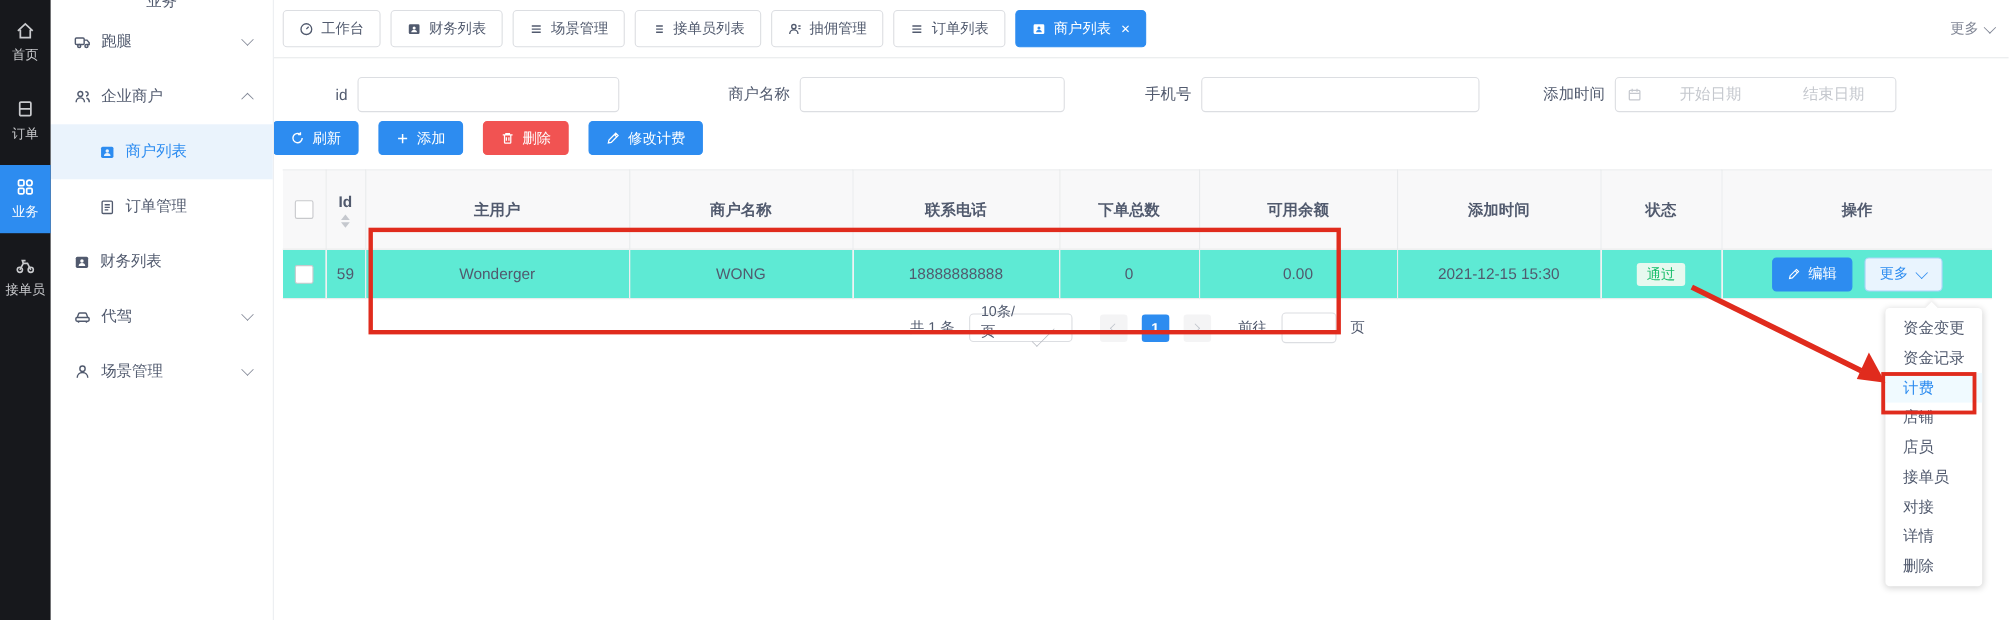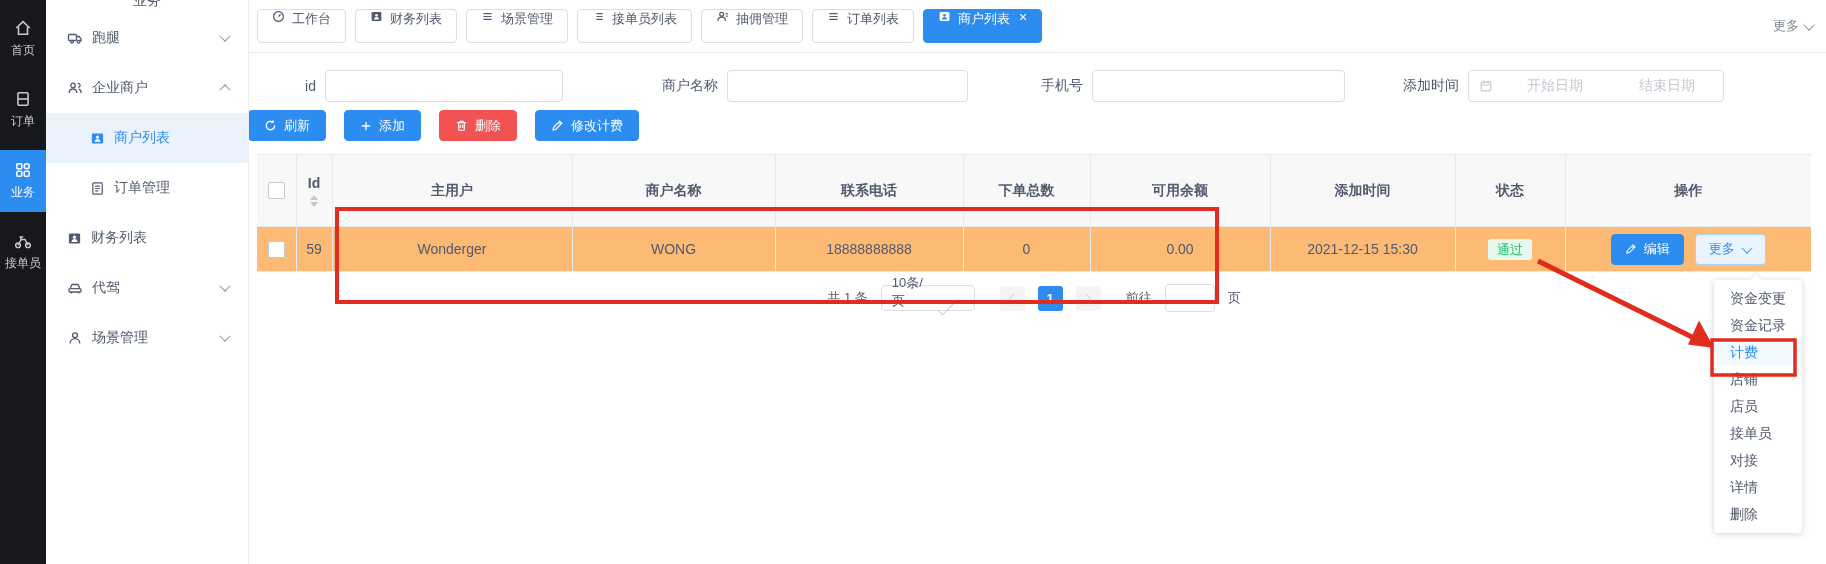--- a/index.html
+++ b/index.html
@@ -31,21 +31,21 @@
   .menu-item.child{padding-left:44px}
   .menu-item.active{background:#eaf3fc;color:#2d8cf0}
   .chev{width:9px;height:9px;border-left:1.5px solid #808695;border-bottom:1.5px solid #808695;
         transform:rotate(-45deg) scale(.8);margin-top:-4px}
   .chev.up{transform:rotate(135deg) scale(.8);margin-top:4px}
 
   
   .content{position:absolute;left:248px;top:0;right:0;bottom:0;background:#fff}
   .tabbar{position:absolute;left:0;top:0;right:0;height:52px;border-bottom:1px solid #e8eaec;
           display:flex;align-items:center;padding-left:9px;gap:9px}
-  .tab{height:32px;display:inline-flex;align-items:flex-start;gap:7px;padding:0 14px;
+  .tab{height:32px;display:inline-flex;align-items:center;gap:7px;padding:0 14px;
        border:1px solid #dcdee2;border-radius:4px;background:#fff;font-size:13px;color:#515a6e;
        cursor:pointer;white-space:nowrap}
   .tab.active{background:#2d8cf0;border-color:#2d8cf0;color:#fff}
   .tab .x{font-size:14px;line-height:1;margin-left:2px}
   .more-link{position:absolute;right:12px;top:17px;color:#808695;font-size:13px;
              display:flex;align-items:center;gap:5px;cursor:pointer}
   .more-link .chev{margin-top:-3px;border-color:#808695}
 
   
   .filters{position:absolute;top:70px;left:0;right:0;height:34px}
@@ -70,21 +70,21 @@
   .btn.primary{background:#2d8cf0;border-color:#2d8cf0;color:#fff}
   .btn.danger{background:#f15352;border-color:#f15352;color:#fff}
   .left-actions{display:flex;gap:18px;}
   .right-actions{display:flex;gap:10px;margin-left:auto;margin-right:23px}
 
   
   .grid{position:absolute;left:9px;top:154px;width:1554px;border-collapse:collapse;table-layout:fixed}
   .grid th,.grid td{border:1px solid #e8eaec;border-top:none;text-align:center;font-size:14px;
         color:#515a6e;padding:0;overflow:hidden}
   .grid th{background:#f8f8f9;font-weight:bold;height:71px;border-top:1px solid #e8eaec}
-  .grid td{background:#fdba74;height:44px}
+  .grid td{background:#5eead4;height:44px}
   .grid th:first-child,.grid td:first-child{border-left:none}
   .grid th:last-child,.grid td:last-child{border-right:none}
   .checkbox{width:15px;height:15px;border:1px solid #c8c9cc;border-radius:2px;background:#fff;
             display:inline-block;vertical-align:middle;cursor:pointer}
   .sorter{display:flex;flex-direction:column;align-items:center;gap:2px;margin-top:4px}
   .sorter i{width:0;height:0;border-left:4px solid transparent;border-right:4px solid transparent}
   .sorter .asc{border-bottom:5px solid #c5c8ce}
   .sorter .desc{border-top:5px solid #c5c8ce}
   .badge{display:inline-block;background:#e7f9ef;color:#19be6b;font-size:13px;border-radius:3px;
          padding:4px 9px;line-height:1}

